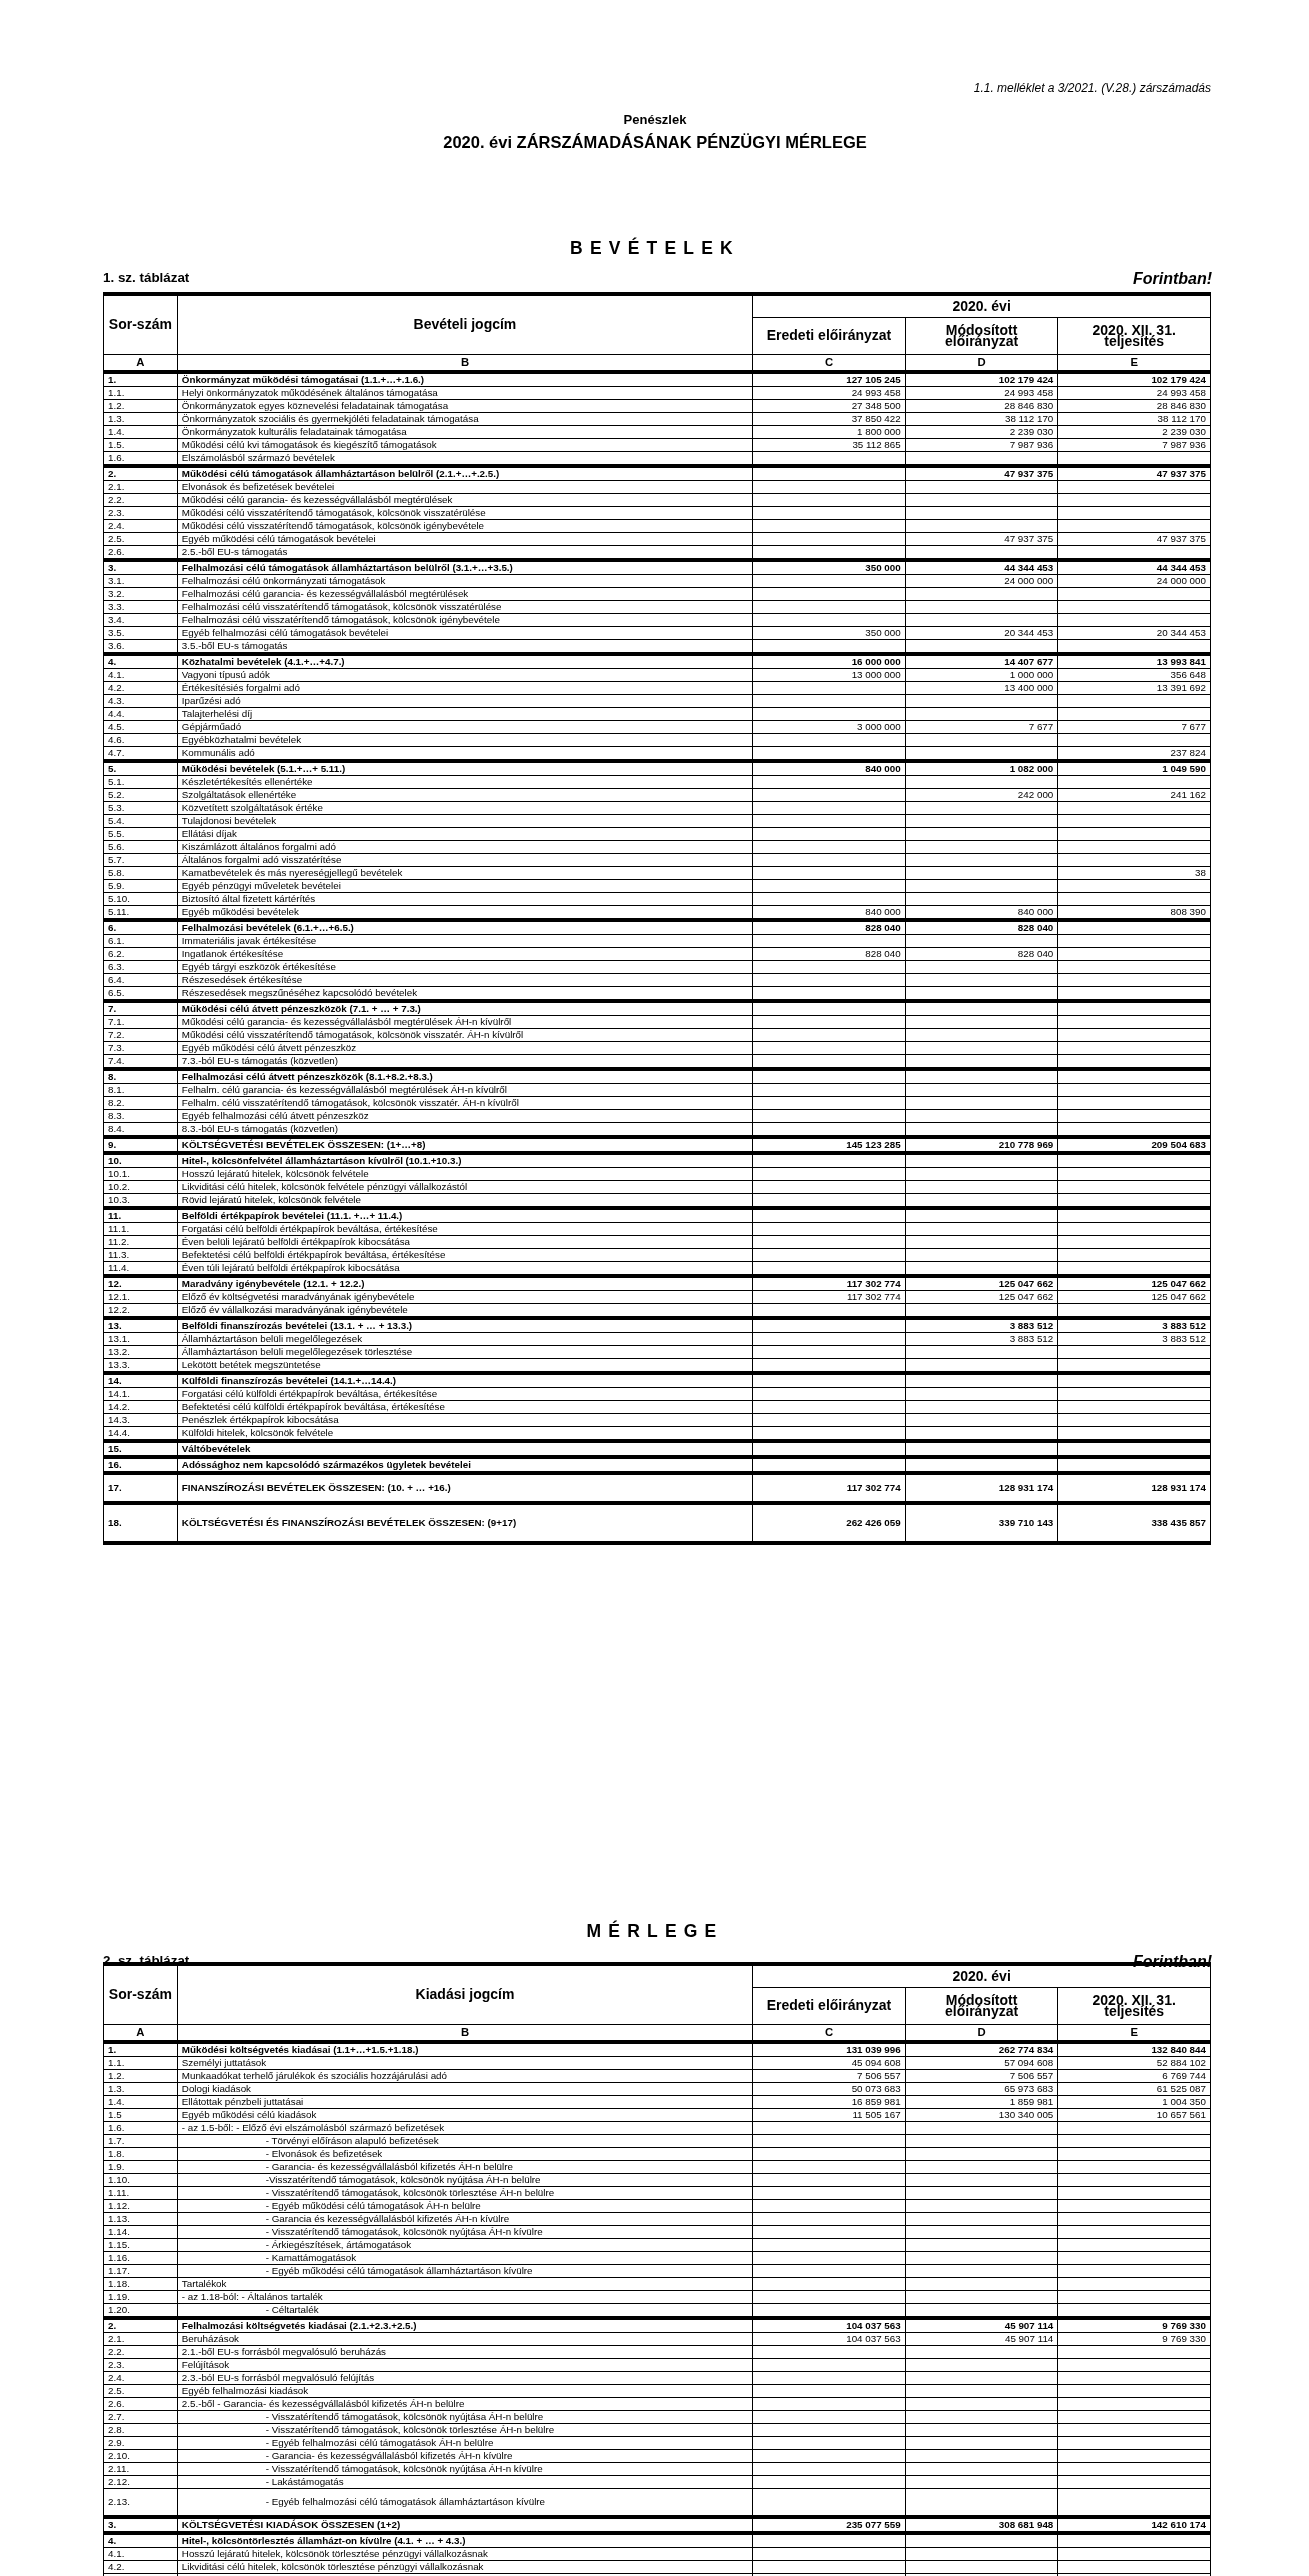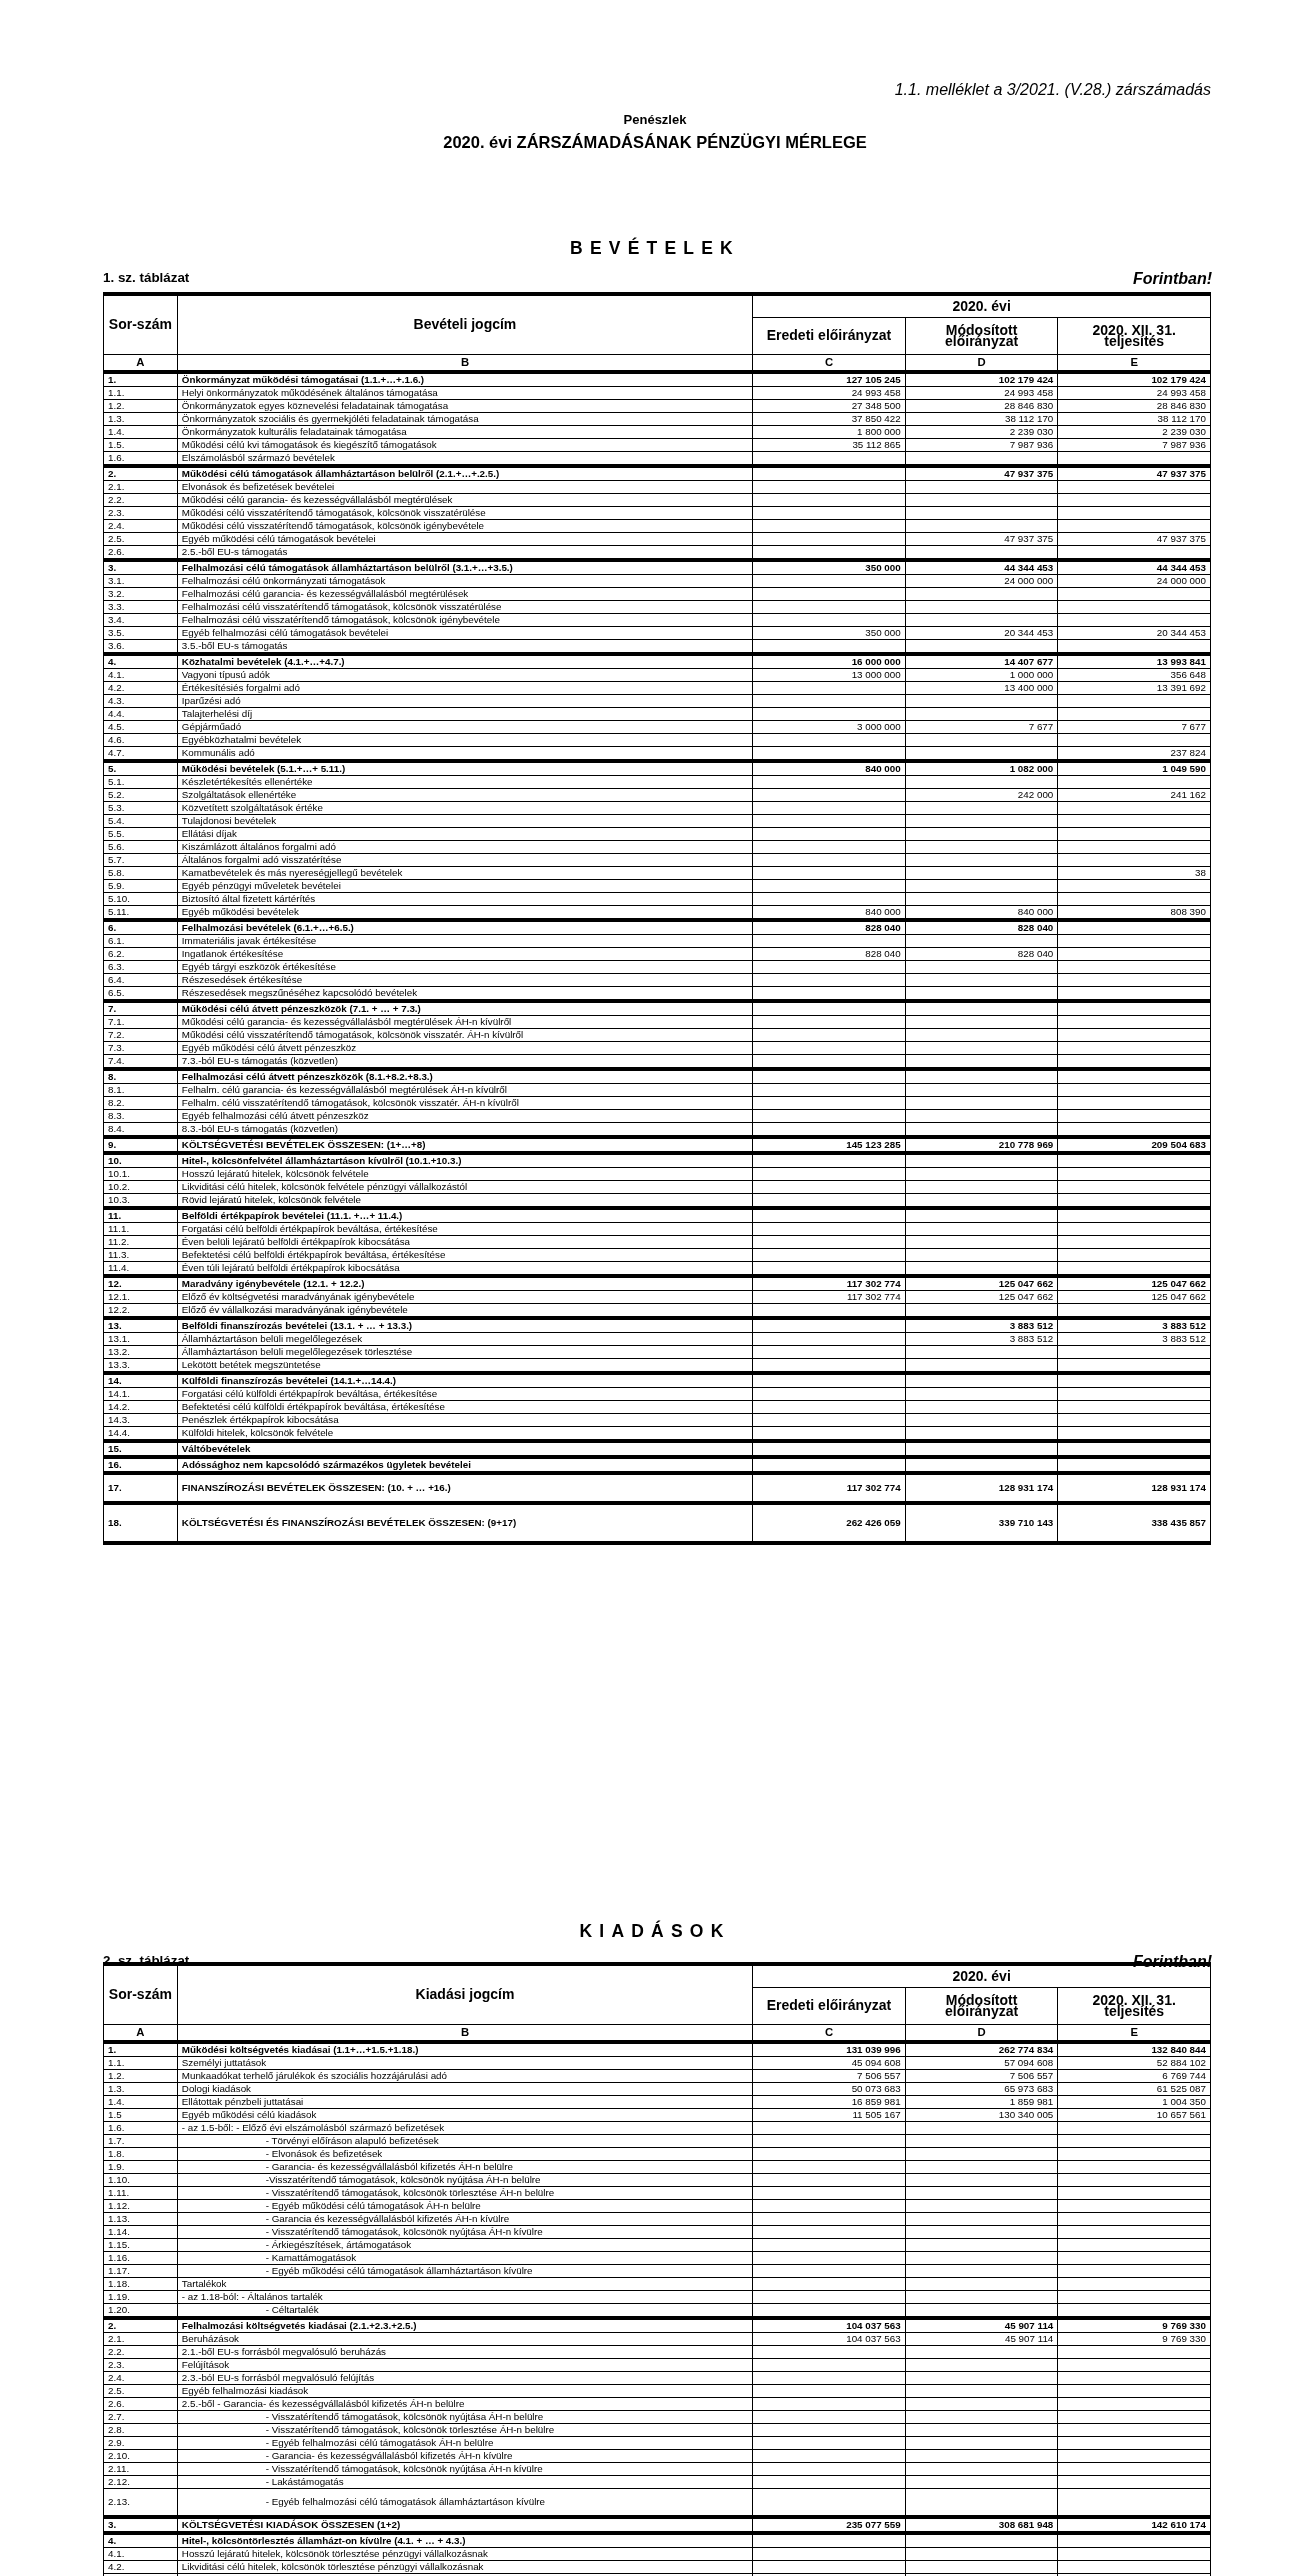--- a/index.html
+++ b/index.html
@@ -1,18 +1,18 @@
 <!DOCTYPE html>
 <html style="font-size:8.2px"><head>
 <meta charset="utf-8">
 <style>
   html, body { margin: 0; padding: 0; background: #ffffff; }
   body { width: 1310px; height: 3472px; position: relative; font-family: "Liberation Sans", sans-serif; color: #000; }
   .page { position: absolute; left: 0; top: 0; width: 1310px; }
-  .annex { position: absolute; top: 81px; right: 99px; font-style: italic; font-size: 16px; }
+  .annex { position: absolute; top: 81px; right: 99px; font-style: italic; font-size: 12px; }
   .town { position: absolute; top: 112px; width: 100%; text-align: center; font-weight: bold; font-size: 13px; }
   .maintitle { position: absolute; top: 133px; width: 100%; text-align: center; font-weight: bold; font-size: 16.5px; }
   .sect-title { position: absolute; width: 100%; text-align: center; font-weight: bold; font-size: 17.5px; letter-spacing: 7.2px; }
   .tbl-label { position: absolute; left: 103px; font-weight: bold; font-size: 13.4px; text-align: right; }
   .tbl-unit { position: absolute; right: 98px; font-style: italic; font-weight: bold; font-size: 16px; }
   table.fin { position: absolute; left: 103px; width: 1108px; border-collapse: collapse; table-layout: fixed; border-top: 4.1px solid #000; border-bottom: 4.1px solid #000; }
   table.fin td, table.fin th { border: 1px solid #000; padding: 0 4.1px; font-size: 9.8px; height: 12px; line-height: 10.8px; overflow: hidden; white-space: nowrap; }
   table.fin th { font-weight: bold; text-align: center; font-size: 14px; }
   table.fin .col-a { width: 72px; }
   table.fin .col-b { width: 562px; }
@@ -642,21 +642,21 @@
         <tr class="main tall2">
           <td class="sor">18.</td>
           <td class="lbl">KÖLTSÉGVETÉSI ÉS FINANSZÍROZÁSI BEVÉTELEK ÖSSZESEN: (9+17)</td>
           <td class="num">262 426 059</td>
           <td class="num">339 710 143</td>
           <td class="num">338 435 857</td>
         </tr>
       </tbody>
   </table>
 
-  <div class="sect-title" style="top:1921px">KIADÁSOK</div>
+  <div class="sect-title" style="top:1921px">MÉRLEGE</div>
   <div class="tbl-label" style="top:1953px">2. sz. táblázat</div>
   <div class="tbl-unit" style="top:1953px">Forintban!</div>
   <table class="fin" id="exp-table" style="top:1962px">
     <colgroup>
         <col class="col-a">
         <col class="col-b">
         <col class="col-n">
         <col class="col-n">
         <col class="col-n">
       </colgroup>

